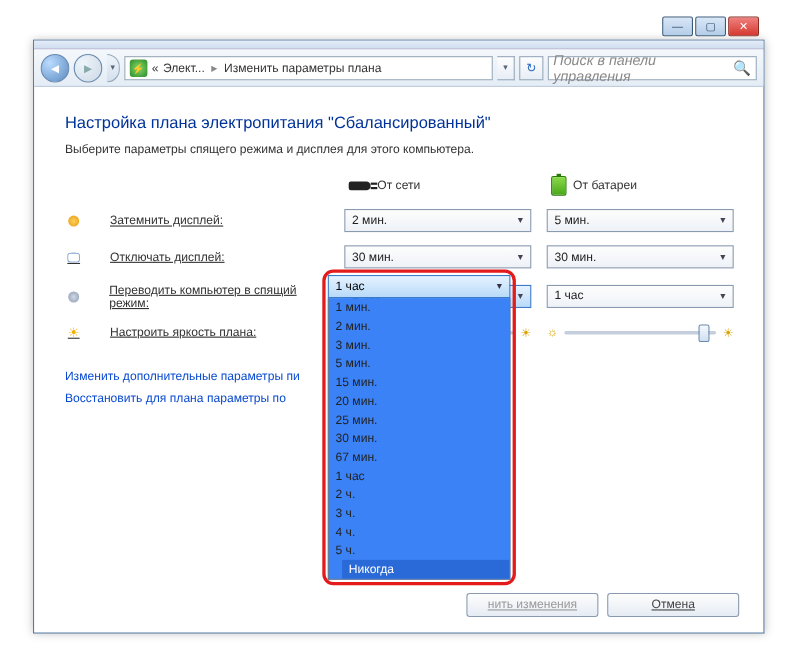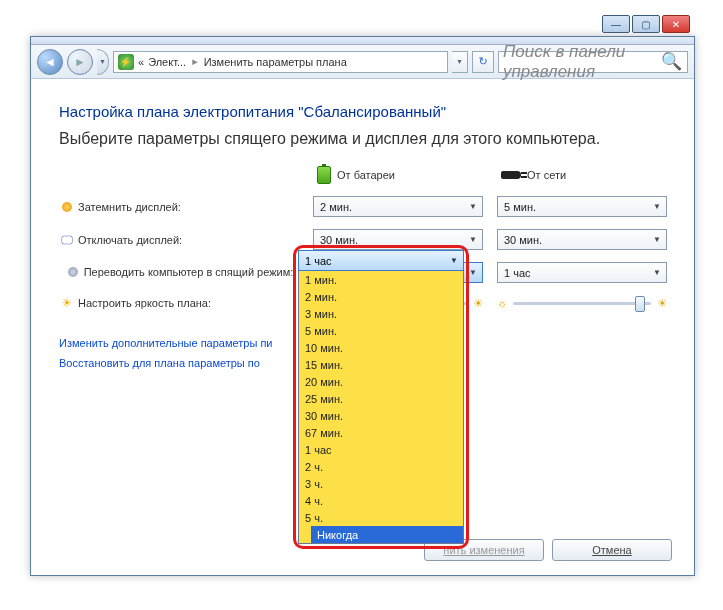--- a/index.html
+++ b/index.html
@@ -18,31 +18,31 @@
 
 .addrbar { height: 34px; background: linear-gradient(#f4f8fc,#e4ecf5); border-bottom:1px solid #b8c8da; display:flex; align-items:center; padding: 0 6px; gap:4px; position:relative; }
 .navbtn { width:26px; height:26px; border-radius:50%; border:1px solid #6a8aac; background: radial-gradient(circle at 30% 30%, #bcdcff, #5a8ac0); display:flex; align-items:center; justify-content:center; color:#fff; font-size:12px; }
 .navbtn.fwd { background: radial-gradient(circle at 30% 30%, #eef4fa, #cdd9e6); color:#8aa; }
 .navsplit { width:12px; height:26px; border:1px solid #9ab; border-left:none; border-radius:0 13px 13px 0; background:linear-gradient(#eef4fa,#d4e0ee); font-size:8px; display:flex; align-items:center; justify-content:center; color:#567; }
 .addrbox { flex:1; height:22px; border:1px solid #9ab; background:#fff; display:flex; align-items:center; padding:0 4px; font-size:11px; color:#333; gap:4px; }
 .addrbox .crumb { color:#333; }
 .addrbox .sep { color:#888; padding:0 2px; }
 .addrdrop { width:16px; height:22px; border:1px solid #9ab; border-left:none; background:linear-gradient(#fdfdfd,#e8eef6); display:flex; align-items:center; justify-content:center; font-size:8px; color:#567; }
 .refreshbtn { width:22px; height:22px; border:1px solid #9ab; background:linear-gradient(#fdfdfd,#e8eef6); display:flex; align-items:center; justify-content:center; color:#2a6ac0; font-size:11px; }
-.searchbox { width:190px; height:22px; border:1px solid #9ab; background:#fff; display:flex; align-items:center; padding:0 4px; font-size:17px; color:#888; font-style:italic; }
+.searchbox { width:190px; height:22px; border:1px solid #9ab; background:#fff; display:flex; align-items:center; padding:0 4px; font-size:13px; color:#888; font-style:italic; }
 .searchbox .sicon { margin-left:auto; color:#5a7aa0; font-style:normal; }
 
 
 .content { padding: 24px 28px; position:relative; }
 h1 { font-size: 15px; color:#003399; font-weight: normal; margin-bottom: 10px; }
-.subtitle { font-size:16px; color:#333; margin-bottom:18px; }
+.subtitle { font-size:11px; color:#333; margin-bottom:18px; }
 
 .cols { display:grid; grid-template-columns: 240px 170px 170px; gap: 12px 14px; align-items:center; }
 .colhead { display:flex; align-items:center; gap:6px; font-size:11px; color:#333; justify-content:flex-start; padding-left:4px; }
-.rowlabel { display:flex; align-items:center; gap:3px; font-size:11px; color:#333; }
+.rowlabel { display:flex; align-items:center; gap:25px; font-size:11px; color:#333;text-decoration:underline; }
 .rowicon { width:16px; height:16px; display:flex; align-items:center; justify-content:center; font-size:12px; }
 .rowicon.dim::before { content:''; width:10px; height:10px; border-radius:50%; background:radial-gradient(circle,#ffcf5a,#e89a10); display:block; }
 .rowicon.disp { color:#4a7ac0; }
 .rowicon.sleep::before { content:''; width:10px; height:10px; border-radius:50%; background:radial-gradient(circle,#d0d8e4,#8a9ab0); display:block; }
 .rowicon.bright { color:#f0b000; }
 
 .combo { height:21px; border:1px solid #8a9ab0; background:linear-gradient(#fdfdfd,#eef2f7); display:flex; align-items:center; padding:0 6px; font-size:11px; color:#222; position:relative; cursor:default; }
 .combo::after { content:'▼'; position:absolute; right:5px; font-size:8px; color:#445; }
 .combo.active { background:linear-gradient(#e6f2ff,#b8daf8); border-color:#3a7ac8; }
 
@@ -56,21 +56,21 @@
 
 .btnrow { position:absolute; right: 22px; bottom: 14px; display:flex; gap:8px; }
 .pushbtn { min-width:120px; height:22px; border:1px solid #8a9ab0; background:linear-gradient(#fdfdfd,#e6ecf4); font-size:11px; color:#444; border-radius:3px; padding:0 10px; display:flex; align-items:center; justify-content:center;text-decoration:underline; }
 .pushbtn.disabled { color:#999; }
 
 
 .popupwrap { position:absolute; left: 293px; top: 245px; width: 176px; border:3px solid #e31b1b; border-radius:10px; padding:2px; background:transparent; z-index:50; pointer-events:none; }
 .popupinner { pointer-events:auto; }
 .popupsel { height:21px; border:1px solid #3a7ac8; background:linear-gradient(#e6f2ff,#b8daf8); display:flex; align-items:center; padding:0 6px; font-size:11px; position:relative; }
 .popupsel::after { content:'▼'; position:absolute; right:5px; font-size:8px; color:#334; }
-.listbox { border:1px solid #6a7a90; border-top:none; background:#fde047; }
+.listbox { border:1px solid #6a7a90; border-top:none; background:#3b82f6; }
 .opt { height:17px; padding:0 6px; font-size:11px; color:#222; display:flex; align-items:center; }
 .opt.hilite { background:#2a6ad8; color:#fff;margin-left:12px; }
 
 
 .batt { width:14px; height:18px; background:linear-gradient(#8ada4a,#4aa81a); border:1px solid #2a7a0a; border-radius:2px; position:relative; }
 .batt::before { content:''; position:absolute; top:-3px; left:4px; width:4px; height:2px; background:#2a7a0a; }
 .plug { width:20px; height:8px; background:#222; border-radius:2px 4px 4px 2px; position:relative; }
 .plug::after { content:''; position:absolute; right:-6px; top:1px; width:6px; height:2px; background:#222; box-shadow:0 4px 0 #222; }
 
 .cpanelicon { width:16px; height:16px; background:radial-gradient(circle,#8ada6a,#2a8a2a); border-radius:3px; position:relative; }
@@ -108,26 +108,26 @@
     </div>
   </div>
 
   <div class="content">
     <h1>Настройка плана электропитания "Сбалансированный"</h1>
     <div class="subtitle">Выберите параметры спящего режима и дисплея для этого компьютера.</div>
 
     <div class="cols">
       <div></div>
       <div class="colhead">
+        <span class="plug"></span>
+        <span>От сети</span>
+      </div>
+      <div class="colhead">
         <span class="batt"></span>
         <span>От батареи</span>
-      </div>
-      <div class="colhead">
-        <span class="plug"></span>
-        <span>От сети</span>
       </div>
 
       <div class="rowlabel">
         <span class="rowicon dim"></span>
         <span>Затемнить дисплей:</span>
       </div>
       <div class="combo">2 мин.</div>
       <div class="combo">5 мин.</div>
 
       <div class="rowlabel">
@@ -177,21 +177,20 @@
 </div>
 
 <div class="popupwrap">
   <div class="popupinner">
     <div class="popupsel">1 час</div>
     <div class="listbox" id="listbox">
         <div class="opt">1 мин.</div>
         <div class="opt">2 мин.</div>
         <div class="opt">3 мин.</div>
         <div class="opt">5 мин.</div>
-        <div class="opt">10 мин.</div>
         <div class="opt">15 мин.</div>
         <div class="opt">20 мин.</div>
         <div class="opt">25 мин.</div>
         <div class="opt">30 мин.</div>
         <div class="opt">67 мин.</div>
         <div class="opt">1 час</div>
         <div class="opt">2 ч.</div>
         <div class="opt">3 ч.</div>
         <div class="opt">4 ч.</div>
         <div class="opt">5 ч.</div>

